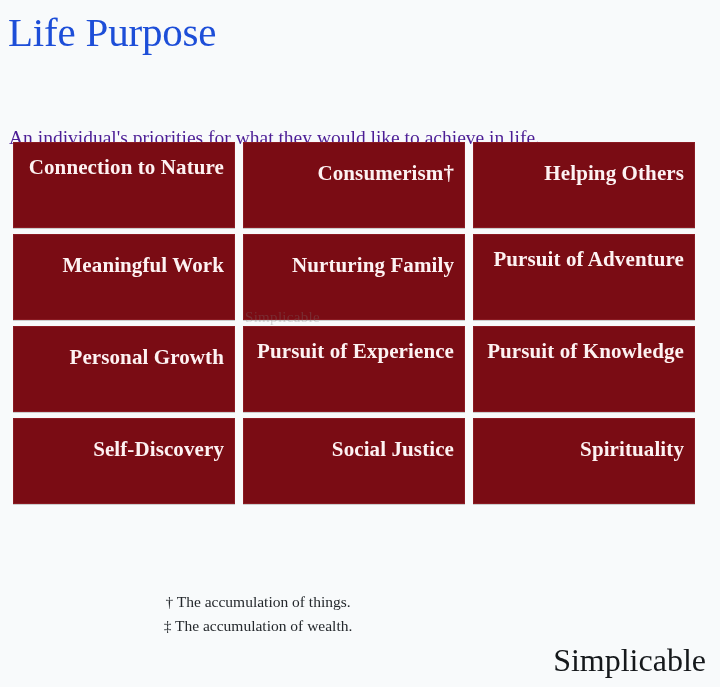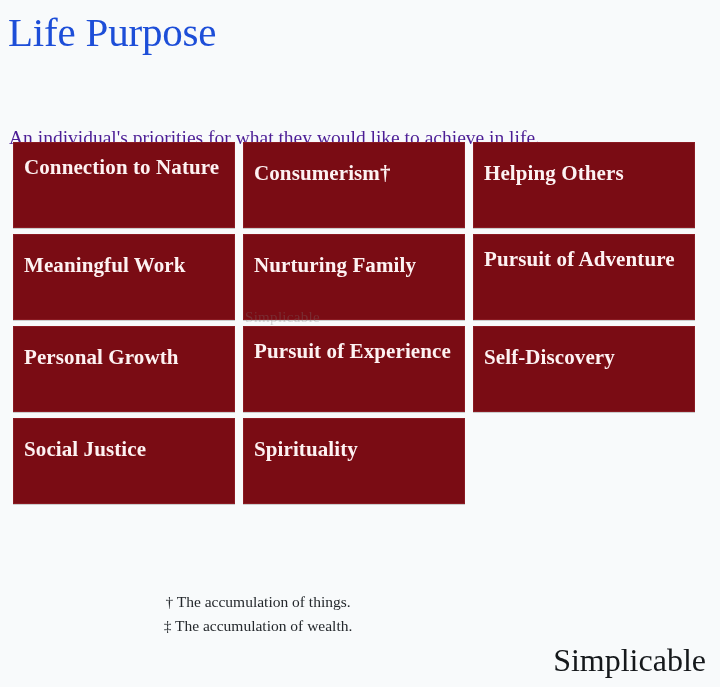--- a/index.html
+++ b/index.html
@@ -60,21 +60,21 @@
     grid-auto-rows: 86px;
     column-gap: 8px;
     row-gap: 6px;
   }
 
   .cell {
     background: #7a0c14;
     color: #fdf2f2;
     box-sizing: border-box;
     padding: 18px 10px 6px 10px;
-    text-align: left;
+    text-align: right;
     font-size: 21px;
     line-height: 25px;
     font-weight: bold;
     display: block;
     position: relative;
     border: 1px solid #8a1a22;
     box-shadow: 0 1px 0 rgba(0,0,0,0.18);
     overflow: hidden;
     letter-spacing: 0.1px;
   }
@@ -135,20 +135,21 @@
 
   <div class="grid" id="grid">
       <div class="cell two-line">Connection to Nature</div>
       <div class="cell">Consumerism†</div>
       <div class="cell">Helping Others</div>
       <div class="cell">Meaningful Work</div>
       <div class="cell">Nurturing Family</div>
       <div class="cell two-line">Pursuit of Adventure</div>
       <div class="cell">Personal Growth</div>
       <div class="cell two-line">Pursuit of Experience</div>
+      <div class="cell two-line">Pursuit of Knowledge</div>
       <div class="cell">Self-Discovery</div>
       <div class="cell">Social Justice</div>
       <div class="cell">Spirituality</div>
     </div>
 
   <div class="watermark">Simplicable</div>
 
   <div class="footnotes">
     <div class="footnote">† The accumulation of things.</div>
     <div class="footnote">‡ The accumulation of wealth.</div>

